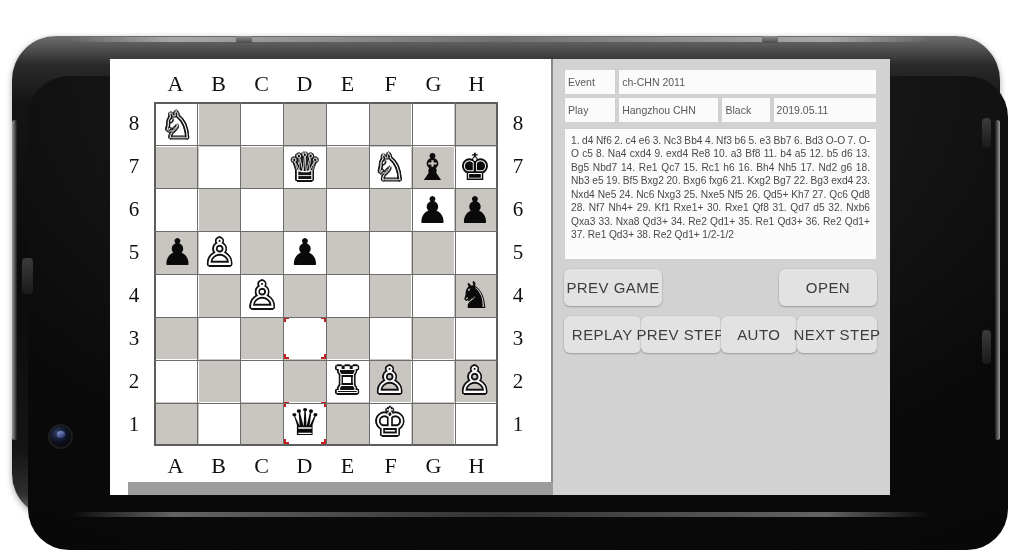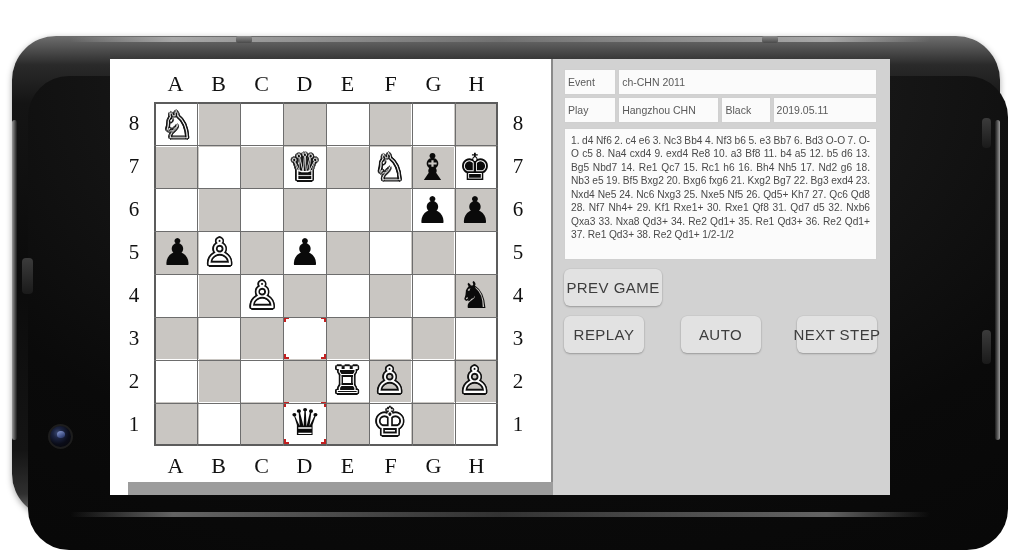--- a/index.html
+++ b/index.html
@@ -427,20 +427,22 @@
         <td style="width:16%">Black</td>
         <td>2019.05.11</td>
       </tr>
     </tbody>
       </table>
 
     <div id="moves-box">1. d4 Nf6 2. c4 e6 3. Nc3 Bb4 4. Nf3 b6 5. e3 Bb7 6. Bd3 O-O 7. O-O c5 8. Na4 cxd4 9. exd4 Re8 10. a3 Bf8 11. b4 a5 12. b5 d6 13. Bg5 Nbd7 14. Re1 Qc7 15. Rc1 h6 16. Bh4 Nh5 17. Nd2 g6 18. Nb3 e5 19. Bf5 Bxg2 20. Bxg6 fxg6 21. Kxg2 Bg7 22. Bg3 exd4 23. Nxd4 Ne5 24. Nc6 Nxg3 25. Nxe5 Nf5 26. Qd5+ Kh7 27. Qc6 Qd8 28. Nf7 Nh4+ 29. Kf1 Rxe1+ 30. Rxe1 Qf8 31. Qd7 d5 32. Nxb6 Qxa3 33. Nxa8 Qd3+ 34. Re2 Qd1+ 35. Re1 Qd3+ 36. Re2 Qd1+ 37. Re1 Qd3+ 38. Re2 Qd1+ 1/2-1/2</div>
 
     <div class="btn-row" id="btn-row-1">
         <div class="btn">PREV GAME</div>
+        <div class="btn">OPEN</div>
       </div>
     <div class="btn-row" id="btn-row-2">
         <div class="btn">REPLAY</div>
+        <div class="btn">PREV STEP</div>
         <div class="btn">AUTO</div>
         <div class="btn">NEXT STEP</div>
       </div>
   </div>
 </div>
 
 </body></html>

